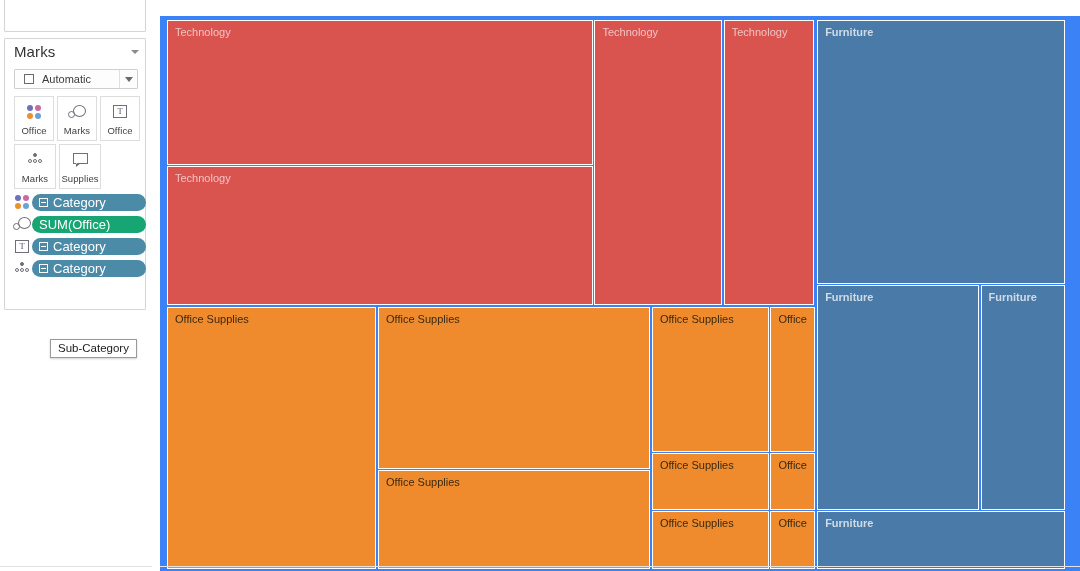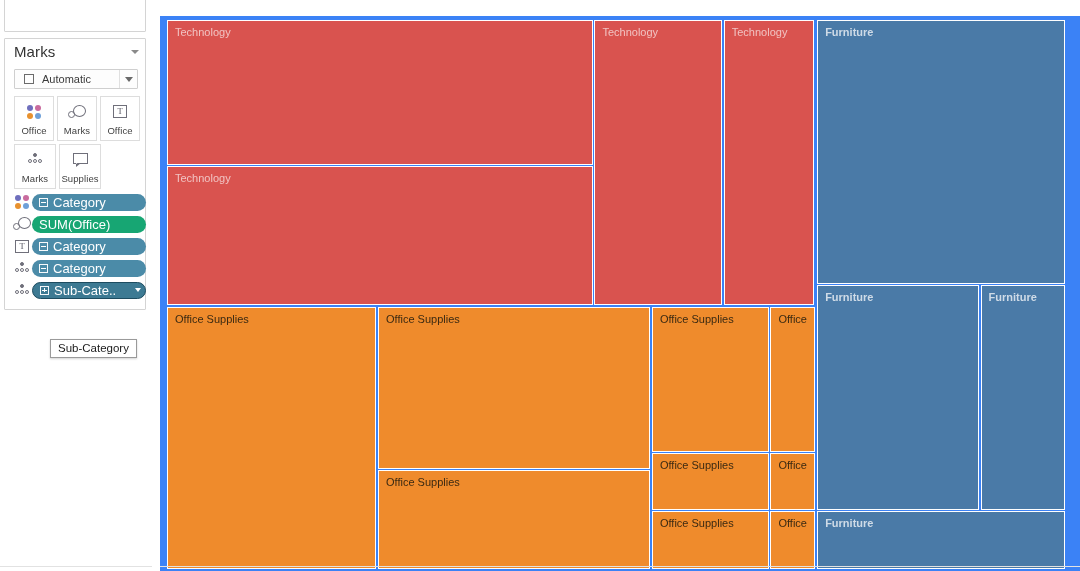--- a/index.html
+++ b/index.html
@@ -479,35 +479,20 @@
                 <i class="d3"></i>
                 <i class="d4"></i>
               </span>
           </span>
           <span class="pill pill-blue">
             <span class="pill-sign"></span>
             <span class="pill-text">Category</span>
           </span>
         </div>
 
-        <div class="shelf-row">
-          <span class="shelf-ico">
-            <span class="ico-detail">
-                <i class="d1"></i>
-                <i class="d2"></i>
-                <i class="d3"></i>
-                <i class="d4"></i>
-              </span>
-          </span>
-          <span class="pill pill-dark">
-            <span class="pill-sign plus"></span>
-            <span class="pill-text">Sub-Cate..</span>
-            <span class="pill-caret"></span>
-          </span>
-        </div>
 
       </div>
 
       <div id="tooltip-popup">Sub-Category</div>
 
     </div>
   </div>
 
   <div id="panel-divider"></div>
 

